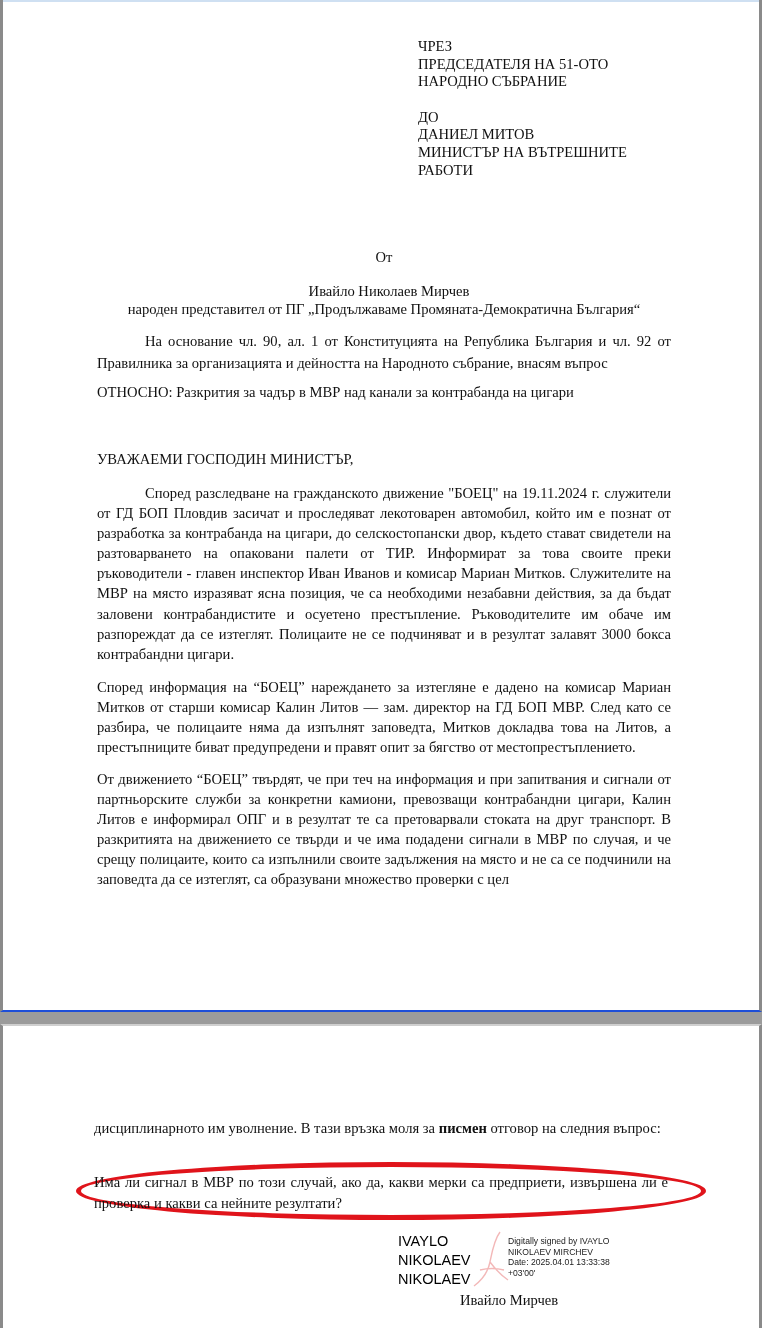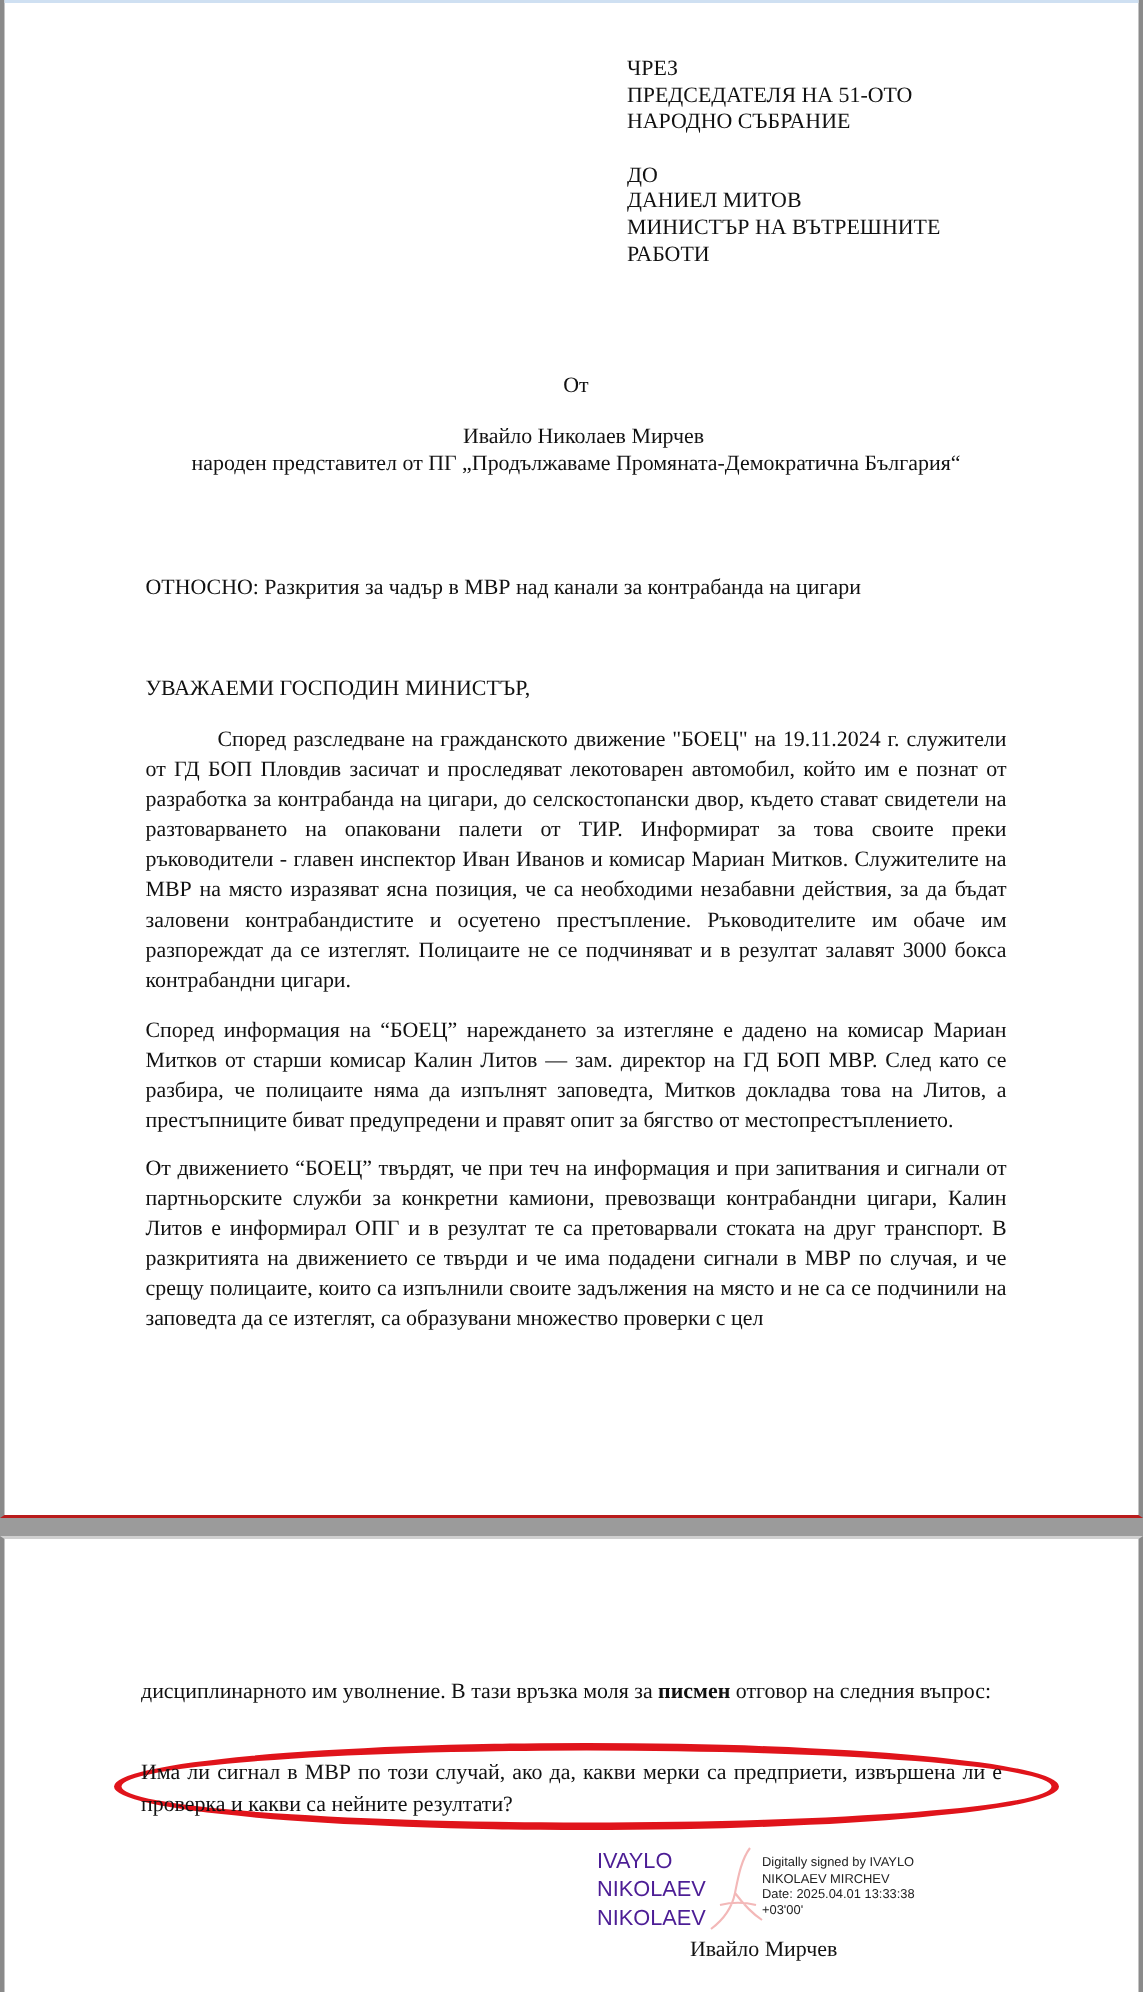--- a/index.html
+++ b/index.html
@@ -10,21 +10,21 @@
       font-family: "Liberation Serif", serif;
       color: #111;
     }
     .page {
       position: absolute;
       background: #fff;
       box-sizing: border-box;
       border-left: 3px solid #8a8a8a;
       border-right: 3px solid #8a8a8a;
     }
-    .page1 { left: 0; top: 0; width: 762px; height: 1012px; border-bottom: 2px solid #b91c1c; }
+    .page1 { left: 0; top: 0; width: 762px; height: 1012px; border-bottom: 2px solid #1d4ed8; }
     .page1::before {
       content: ""; position: absolute; left: 0; right: 0; top: 0; height: 2px; background: #cfe0f2;
     }
     .page2 { left: 0; top: 1024px; width: 762px; height: 304px; border-top: 2px solid #cfcfcf; }
     .abs { position: absolute; }
     .txt { font-size: 14.6px; line-height: 17.6px; }
     .addr { left: 415px; top: 38px; }
     .addr div { white-space: nowrap; }
     .gap { height: 18px; }
     .center { left: 94px; width: 574px; text-align: center; }
@@ -45,21 +45,21 @@
     .p4 { top: 1118px; line-height: 21px; }
     .p5 { top: 1172px; line-height: 21px; }
     .bold { font-weight: bold; }
     .highlight-ellipse {
       left: 76px; top: 1162px; width: 630px; height: 58px;
       border: 5px solid #e0141b; border-radius: 50% / 50%;
       box-sizing: border-box;
     }
     .sig-name {
       left: 398px; top: 1232px; font-family: "Liberation Sans", sans-serif;
-      font-size: 14.5px; line-height: 19px; color: #4c1d95;
+      font-size: 14.5px; line-height: 19px; color: #000000;
     }
     .sig-info {
       left: 508px; top: 1236px; font-family: "Liberation Sans", sans-serif;
       font-size: 8.6px; line-height: 10.6px; color: #222;
     }
     .sig-logo { left: 470px; top: 1230px; width: 40px; height: 58px; }
     .sig-printed { left: 460px; top: 1292px; font-size: 14.6px; }
   </style>
 </head>
 <body>
@@ -74,20 +74,24 @@
     <div>ДО</div>
     <div>ДАНИЕЛ МИТОВ</div>
     <div>МИНИСТЪР НА ВЪТРЕШНИТЕ</div>
     <div>РАБОТИ</div>
   </div>
 
   <div class="abs center from txt">От</div>
   <div class="abs center author txt">Ивайло Николаев Мирчев</div>
   <div class="abs center party txt">народен представител от ПГ „Продължаваме Промяната-Демократична България“</div>
 
+  <div class="abs body txt p-basis">
+    <div class="jl" style="text-indent:48px">На основание чл. 90, ал. 1 от Конституцията на Република България и чл. 92 от</div>
+    <div>Правилника за организацията и дейността на Народното събрание, внасям въпрос</div>
+  </div>
 
   <div class="abs body txt p-salut">УВАЖАЕМИ ГОСПОДИН МИНИСТЪР,</div>
 
   <div class="abs body txt p-re">ОТНОСНО:  Разкрития за чадър в МВР над канали за контрабанда на цигари</div>
 
   <div class="abs body txt para indent p1">Според разследване на  гражданското движение "БОЕЦ" на 19.11.2024 г. служители от ГД БОП Пловдив засичат и проследяват лекотоварен автомобил, който им е познат от разработка за контрабанда на цигари, до селскостопански двор, където стават свидетели на разтоварването на опаковани палети от ТИР. Информират за това своите преки ръководители - главен инспектор Иван Иванов и комисар Мариан Митков. Служителите на МВР на място изразяват ясна позиция, че са необходими незабавни действия, за да бъдат заловени контрабандистите и осуетено престъпление. Ръководителите им обаче им разпореждат да се изтеглят. Полицаите не се подчиняват и в резултат залавят 3000 бокса контрабандни цигари.</div>
   <div class="abs body txt para p2">Според информация на “БОЕЦ” нареждането за изтегляне е дадено на комисар Мариан Митков от старши комисар Калин Литов — зам. директор на ГД БОП МВР. След като се разбира, че полицаите няма да изпълнят заповедта, Митков докладва това на Литов, а престъпниците биват предупредени и правят опит за бягство от местопрестъплението.</div>
   <div class="abs body txt para p3">От движението “БОЕЦ” твърдят, че при теч на информация и при запитвания и сигнали от партньорските служби за конкретни камиони, превозващи контрабандни цигари, Калин Литов е информирал ОПГ и в резултат те са претоварвали стоката на друг транспорт. В разкритията на движението се твърди и че има подадени сигнали в МВР по случая, и че срещу полицаите, които са изпълнили своите задължения на място и не са се подчинили на заповедта да се изтеглят, са образувани множество проверки с цел</div>
 </div>
 

